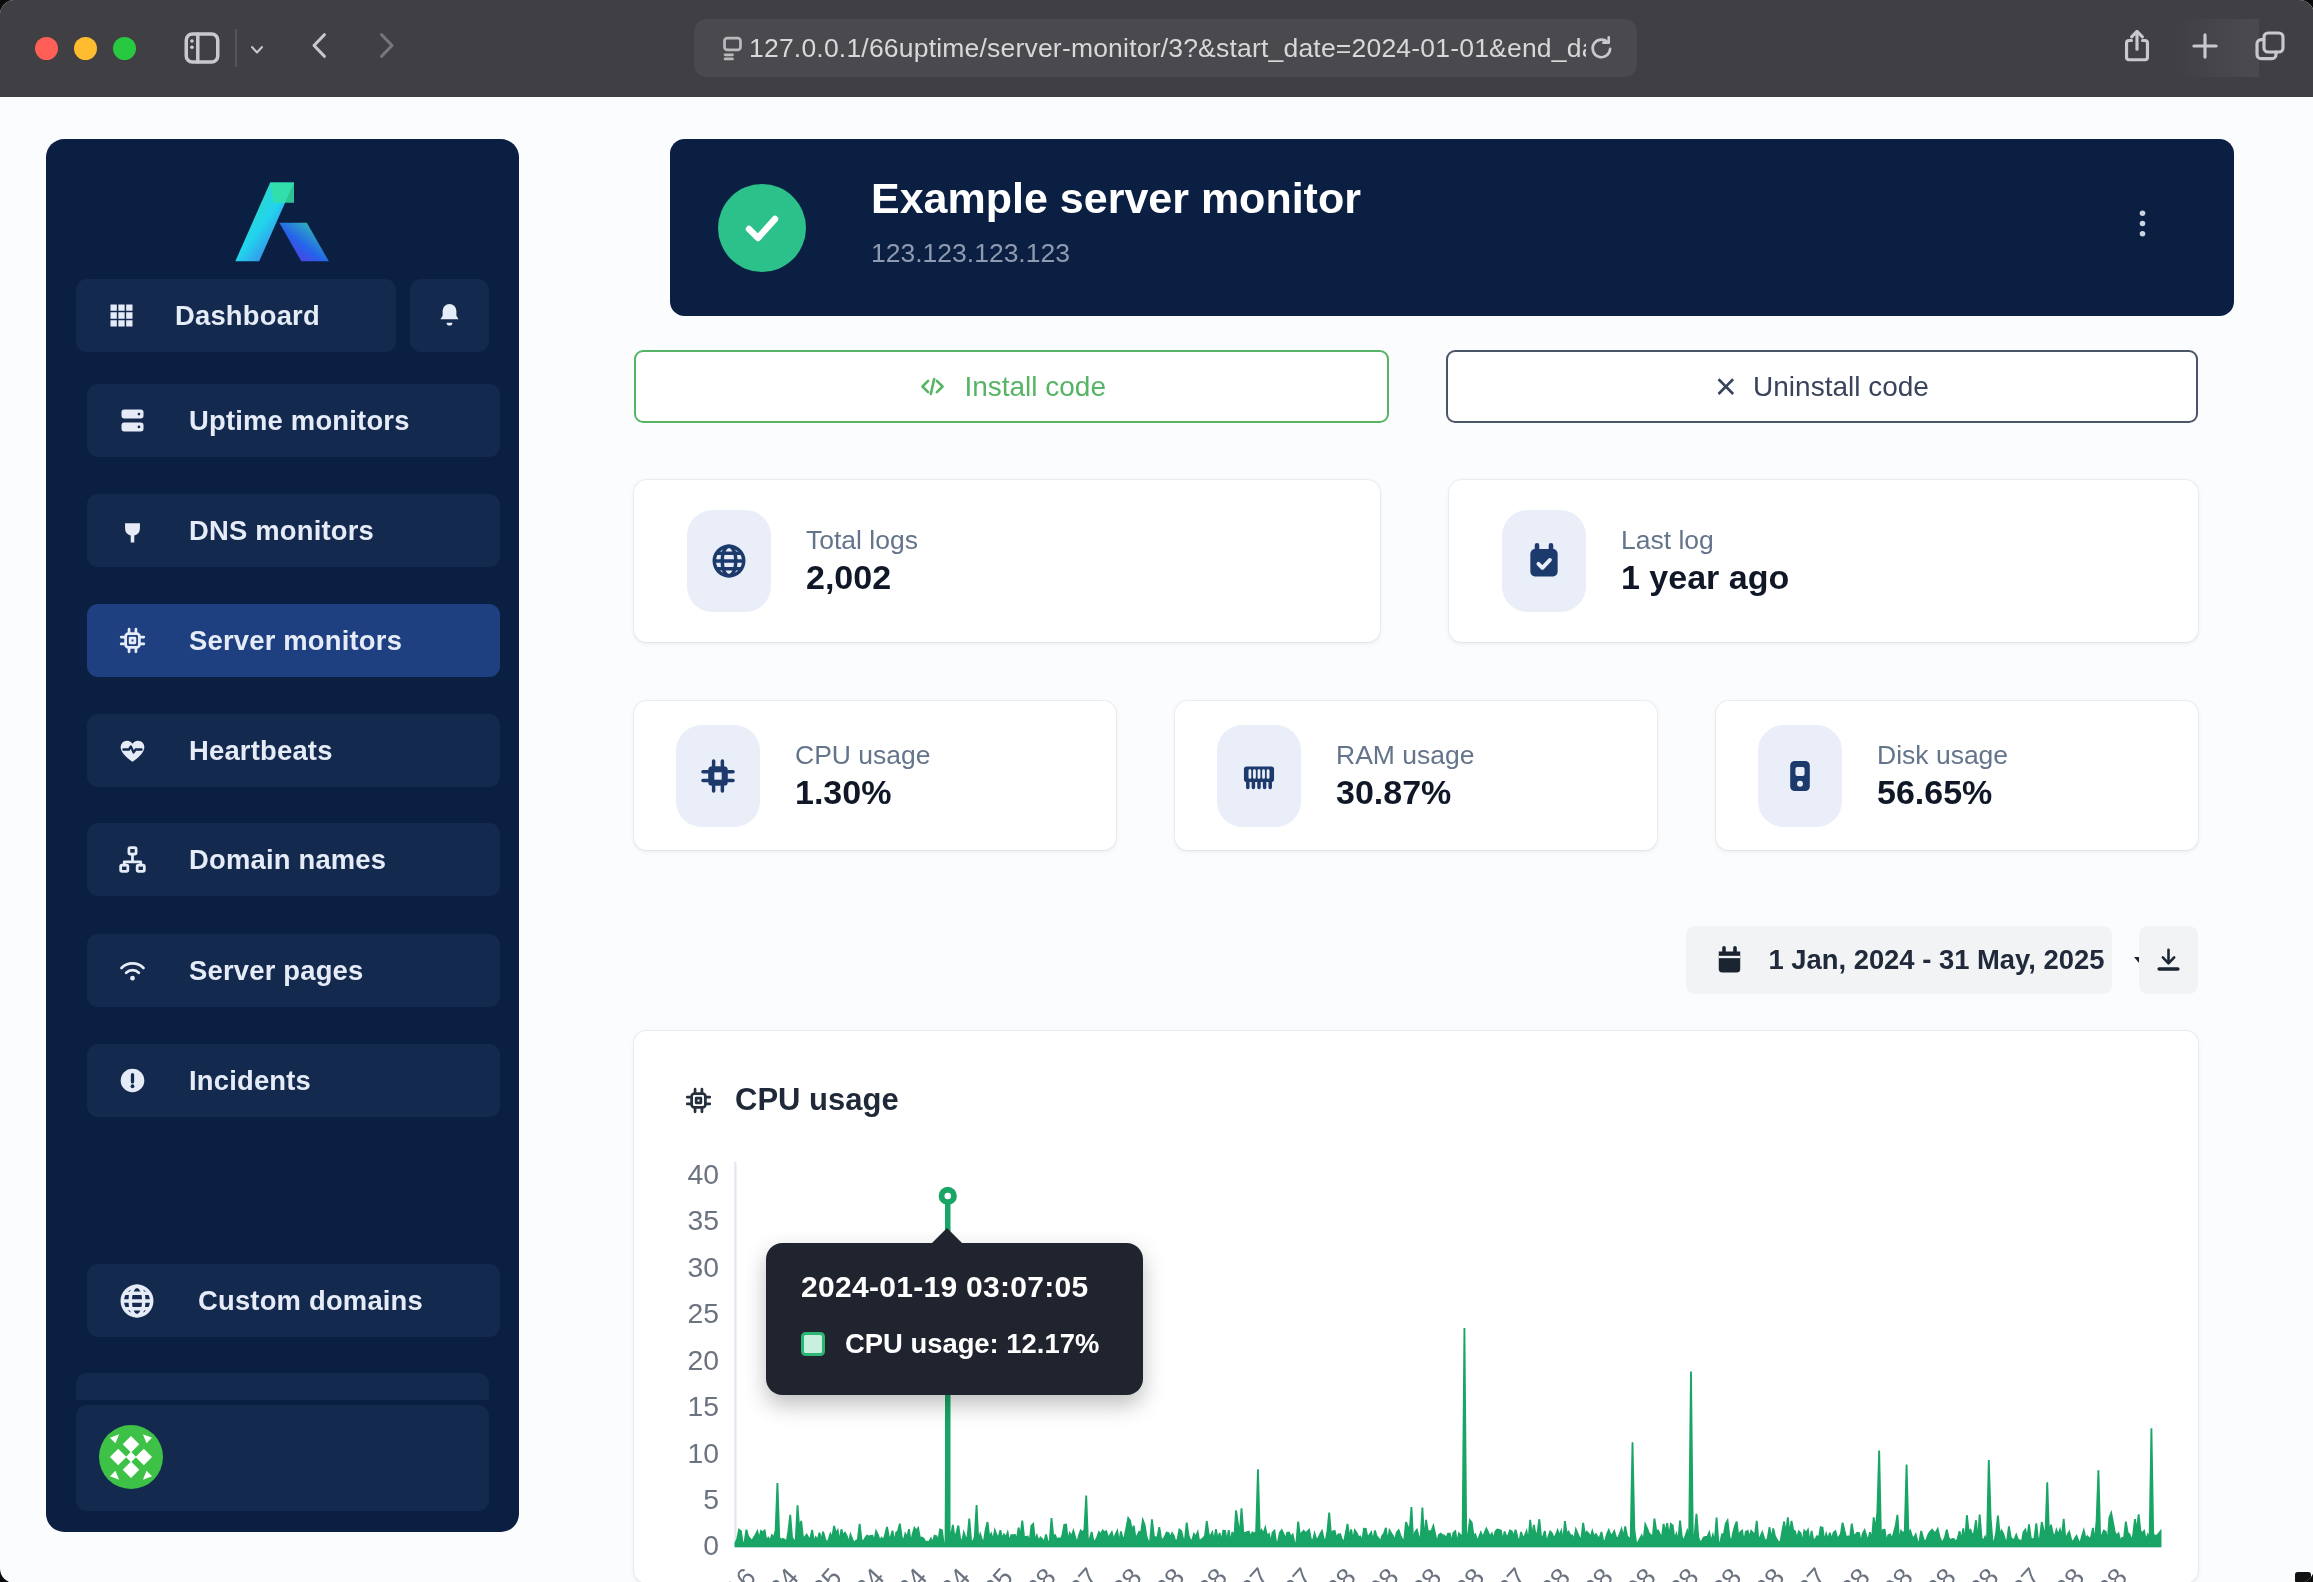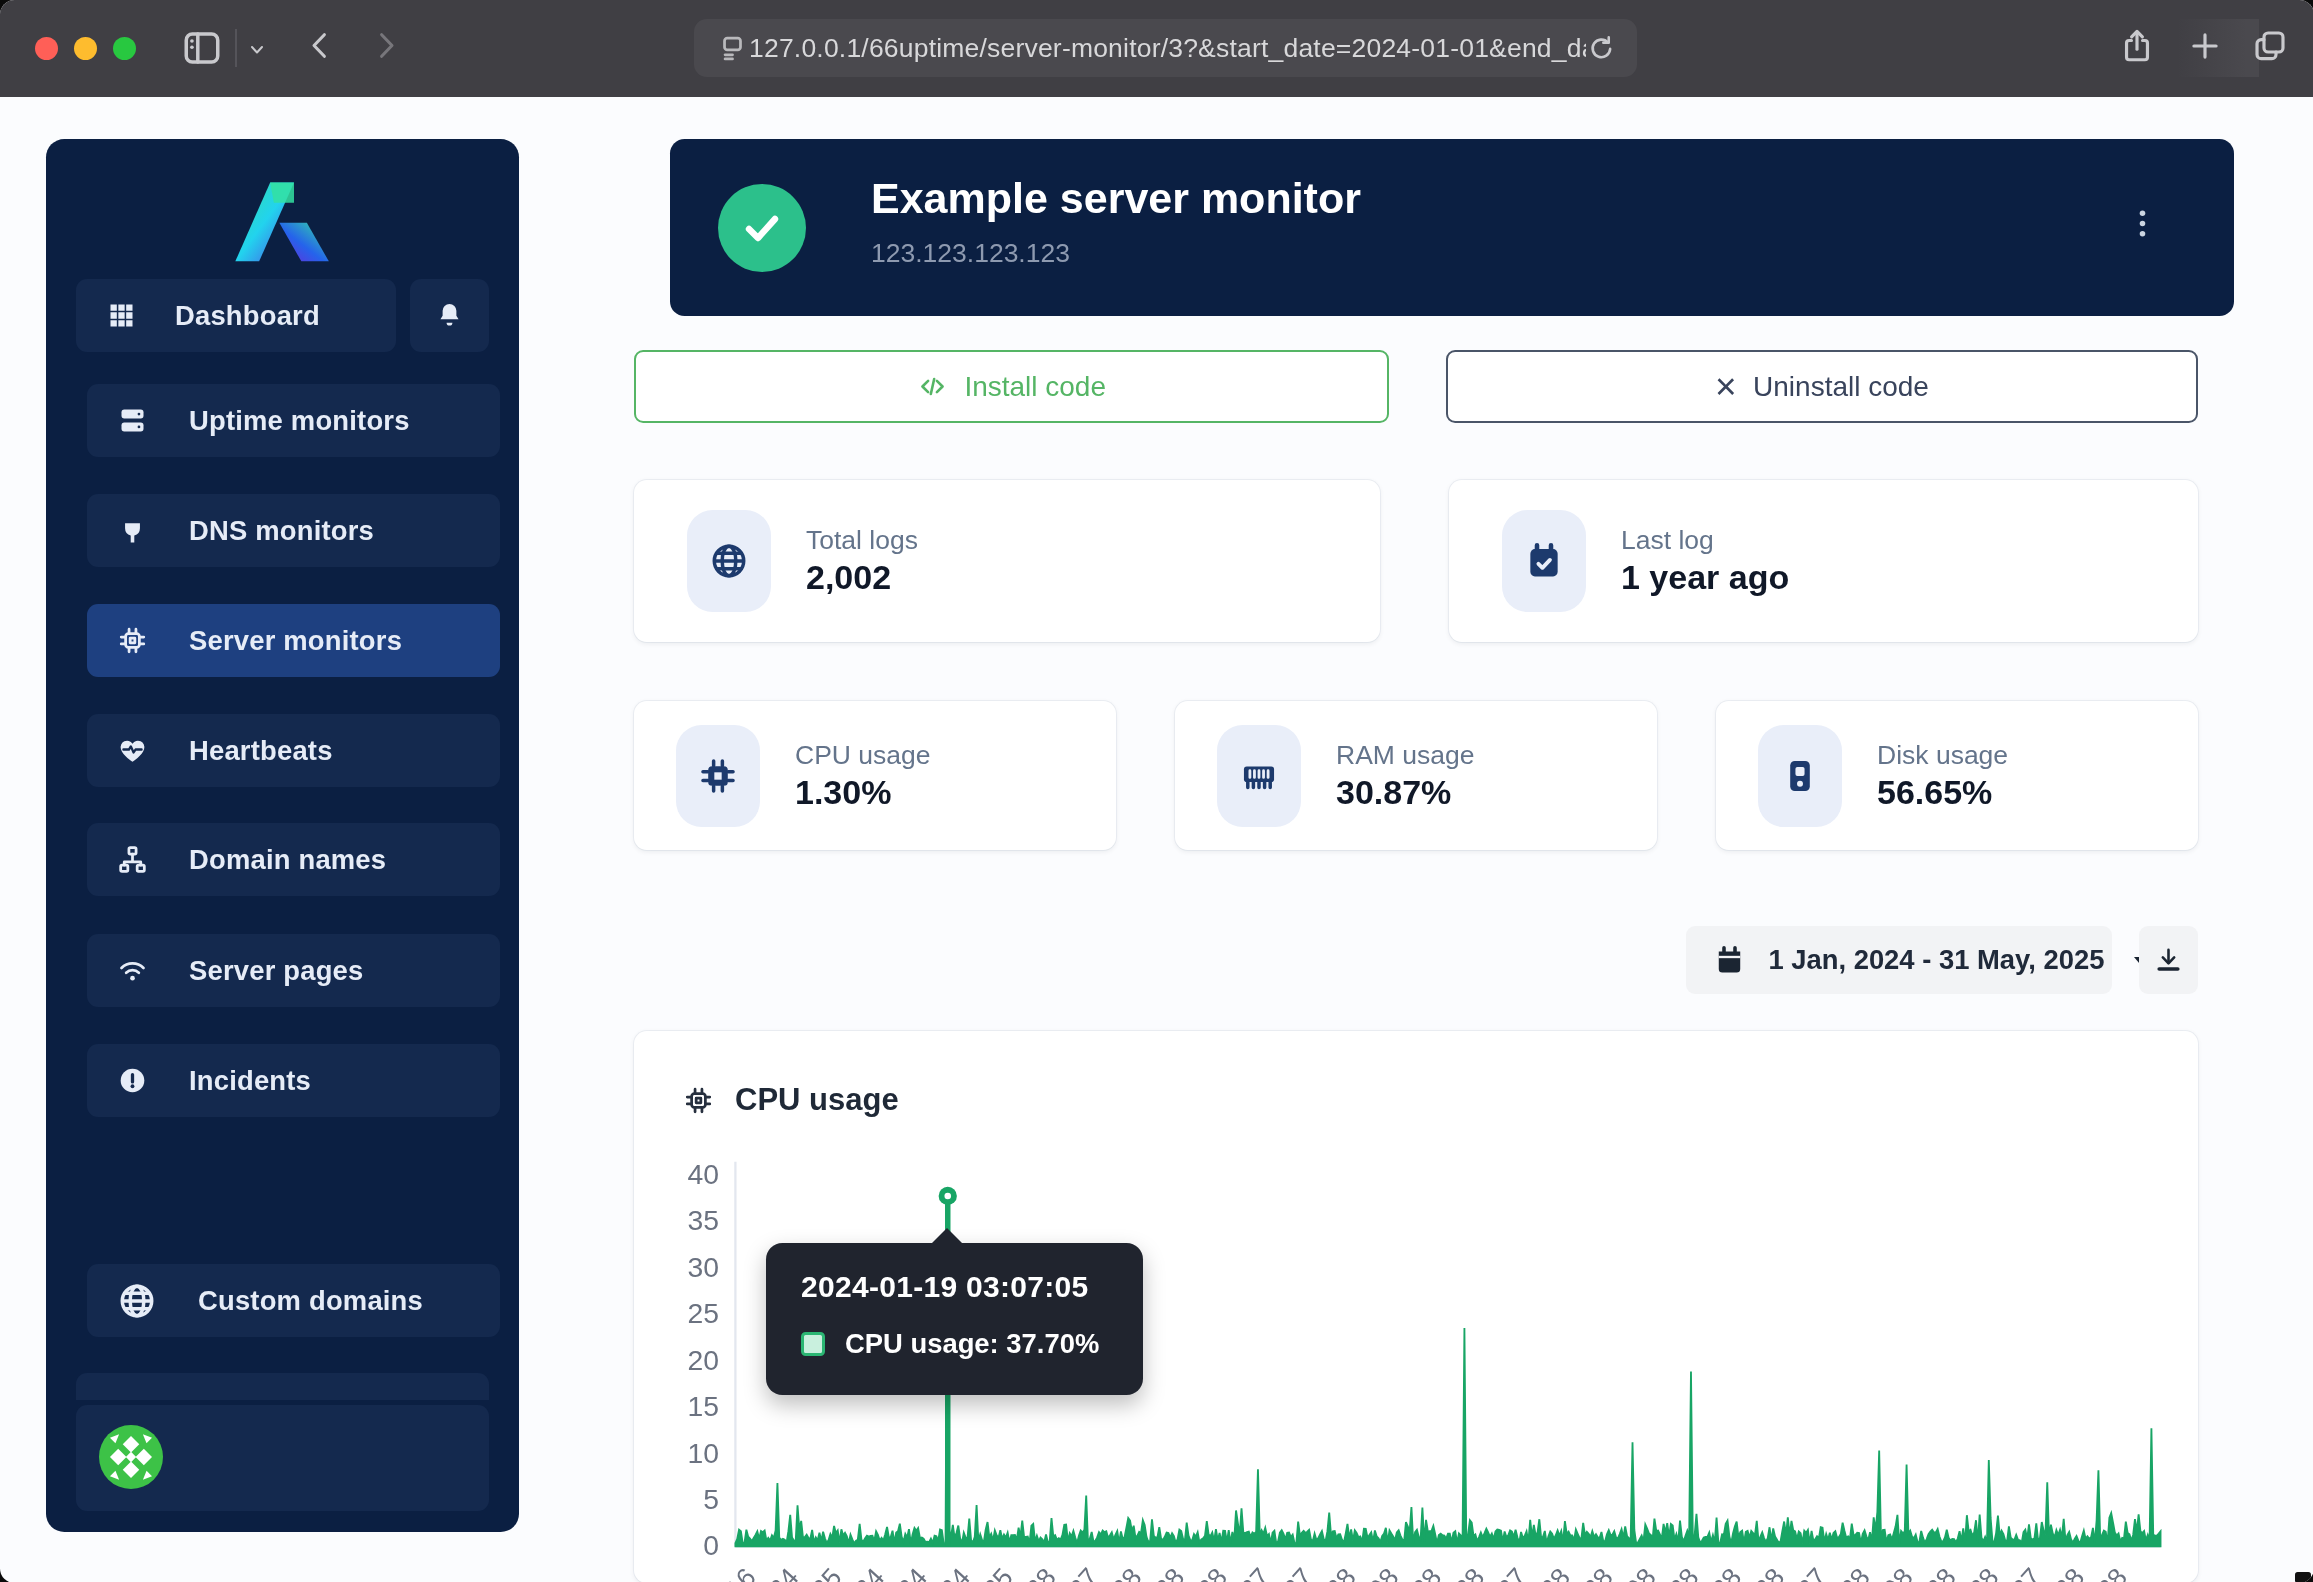--- a/index.html
+++ b/index.html
@@ -500,20 +500,20 @@
             <rect x="10.3" y="10.3" width="3.4" height="3.4"></rect>
             <path d="M9.5 3.8v3.2M14.5 3.8v3.2M9.5 17v3.2M14.5 17v3.2M3.8 9.5h3.2M3.8 14.5h3.2M17 9.5h3.2M17 14.5h3.2"></path>
           </svg>
         </span>
       <span id="chart-title">CPU usage</span>
     </div>
     <div id="tooltip">
       <div id="tooltip-title">2024-01-19 03:07:05</div>
       <div id="tooltip-row">
         <span id="tooltip-swatch"></span>
-        <span id="tooltip-text">CPU usage: 37.70%</span>
+        <span id="tooltip-text">CPU usage: 12.17%</span>
       </div>
     </div>
   </section>
 
   <div id="corner-chip"></div>
 </div>
 
 
 </body></html>

